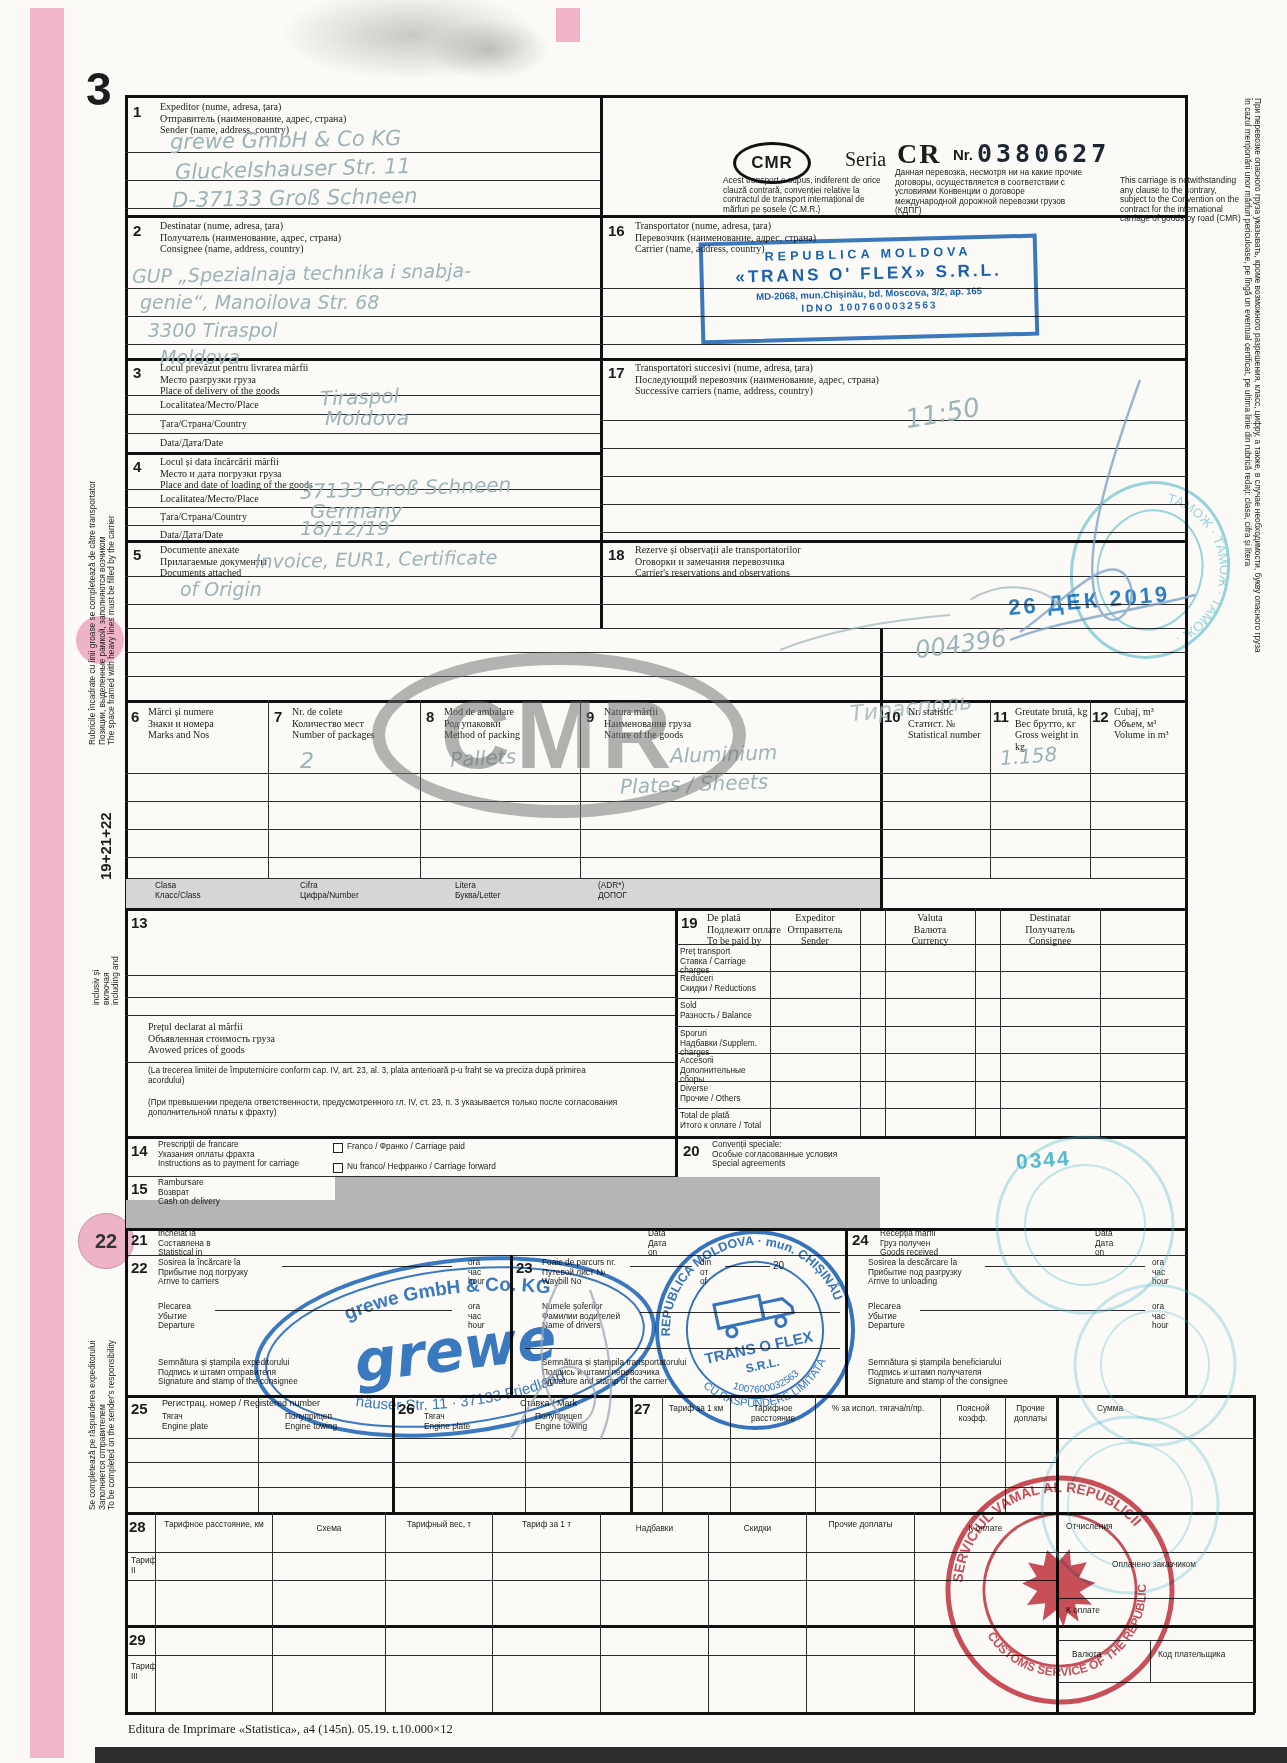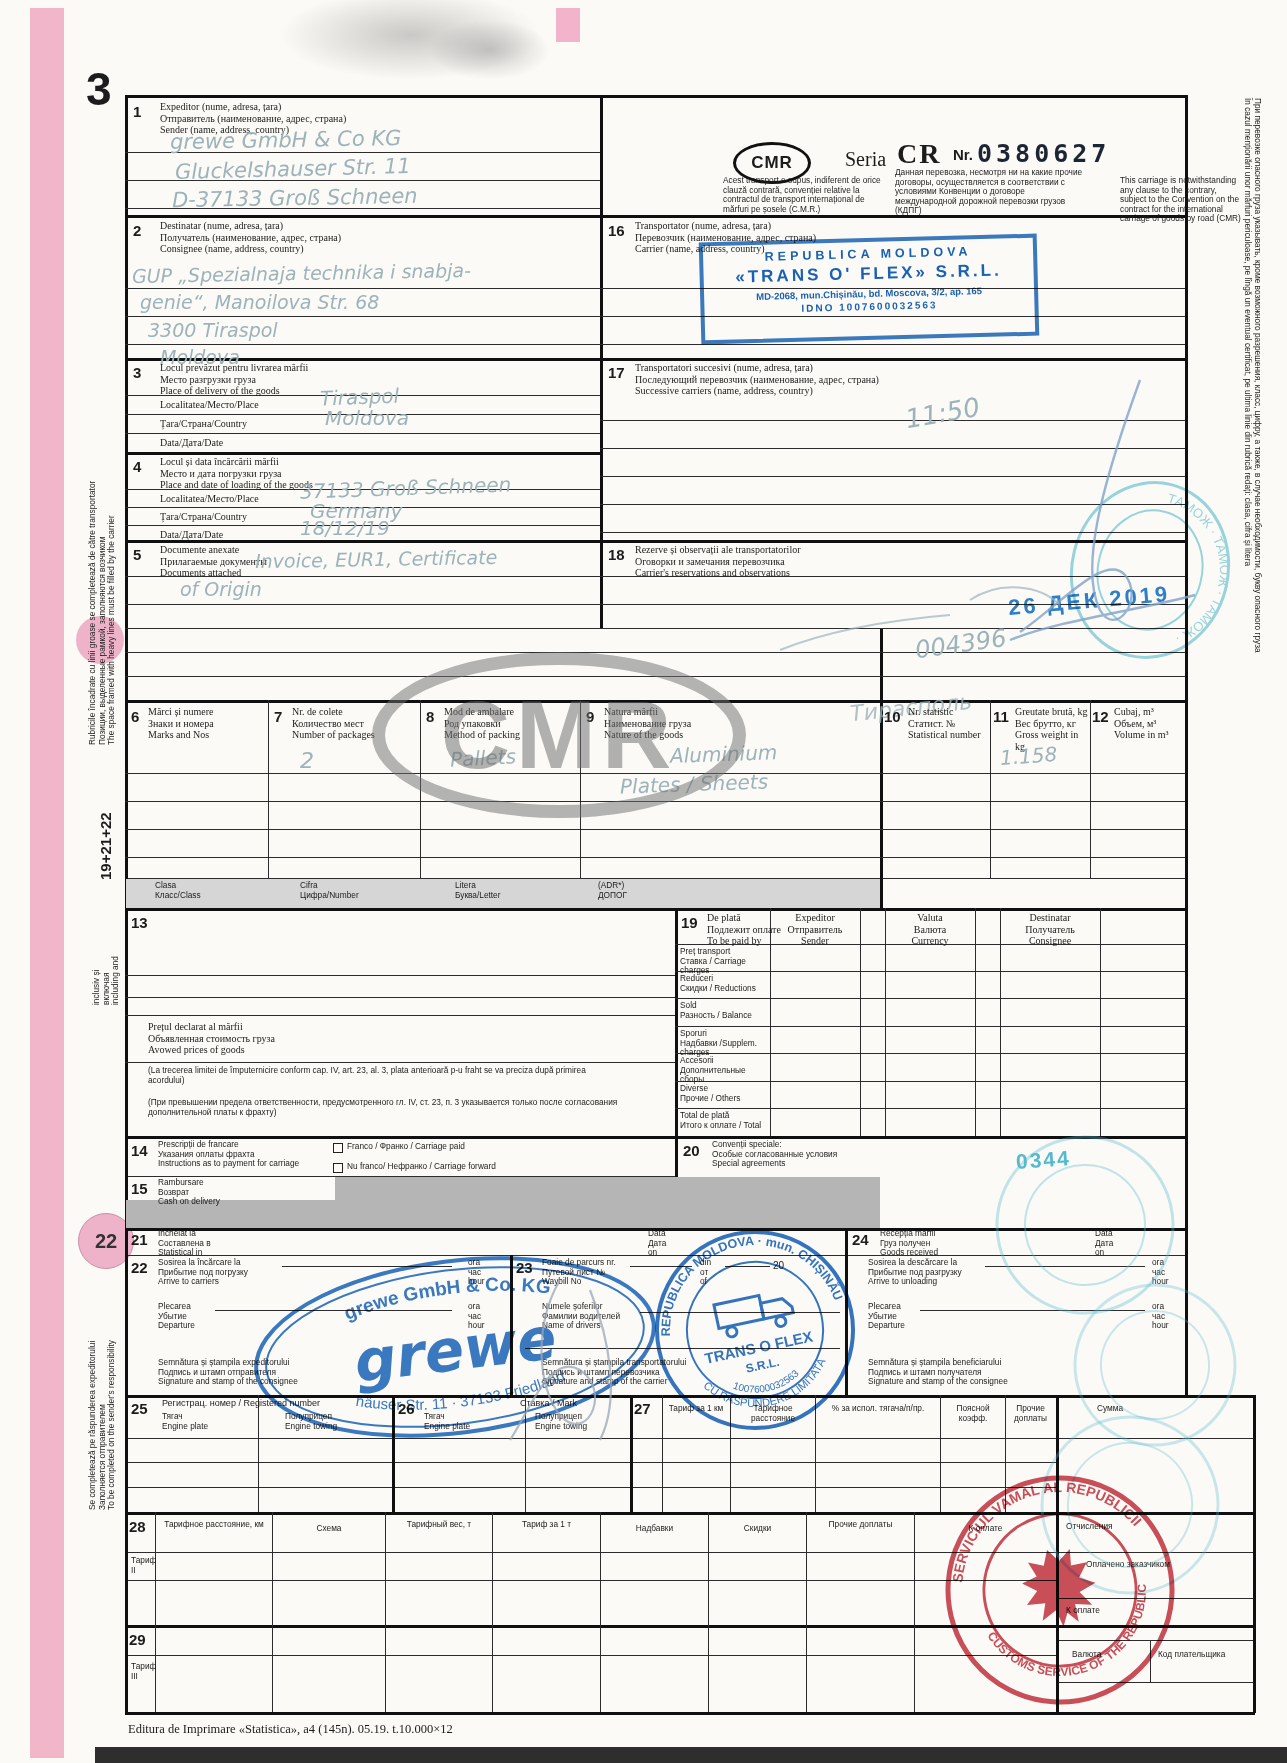--- a/index.html
+++ b/index.html
@@ -552,21 +552,21 @@
   <div class="abs sm ctr" style="left:495px;top:1520px;width:103px;">Тариф за 1 т</div>
   <div class="abs sm ctr" style="left:603px;top:1524px;width:103px;">Надбавки</div>
   <div class="abs sm ctr" style="left:711px;top:1524px;width:93px;">Скидки</div>
   <div class="abs sm ctr" style="left:809px;top:1520px;width:103px;">Прочие доплаты</div>
   <div class="abs sm ctr" style="left:917px;top:1524px;width:137px;">К оплате</div>
   <div class="abs sm" style="left:1066px;top:1522px;">Отчисления</div>
   <div class="abs sm" style="left:131px;top:1556px;">
       <div>Тариф</div>
       <div>II</div>
     </div>
-  <div class="abs sm" style="left:1086px;top:1560px;width:90px;">
+  <div class="abs sm" style="left:1112px;top:1560px;width:90px;">
       <div>Оплачено заказчиком</div>
     </div>
   <div class="abs sm" style="left:1066px;top:1606px;">К оплате</div>
 
   <div class="abs bn" style="left:129px;top:1631px;">29</div>
   <div class="abs sm" style="left:1072px;top:1650px;">Валюта</div>
   <div class="abs sm" style="left:1158px;top:1650px;">Код плательщика</div>
   <div class="abs sm" style="left:131px;top:1662px;">
       <div>Тариф</div>
       <div>III</div>

